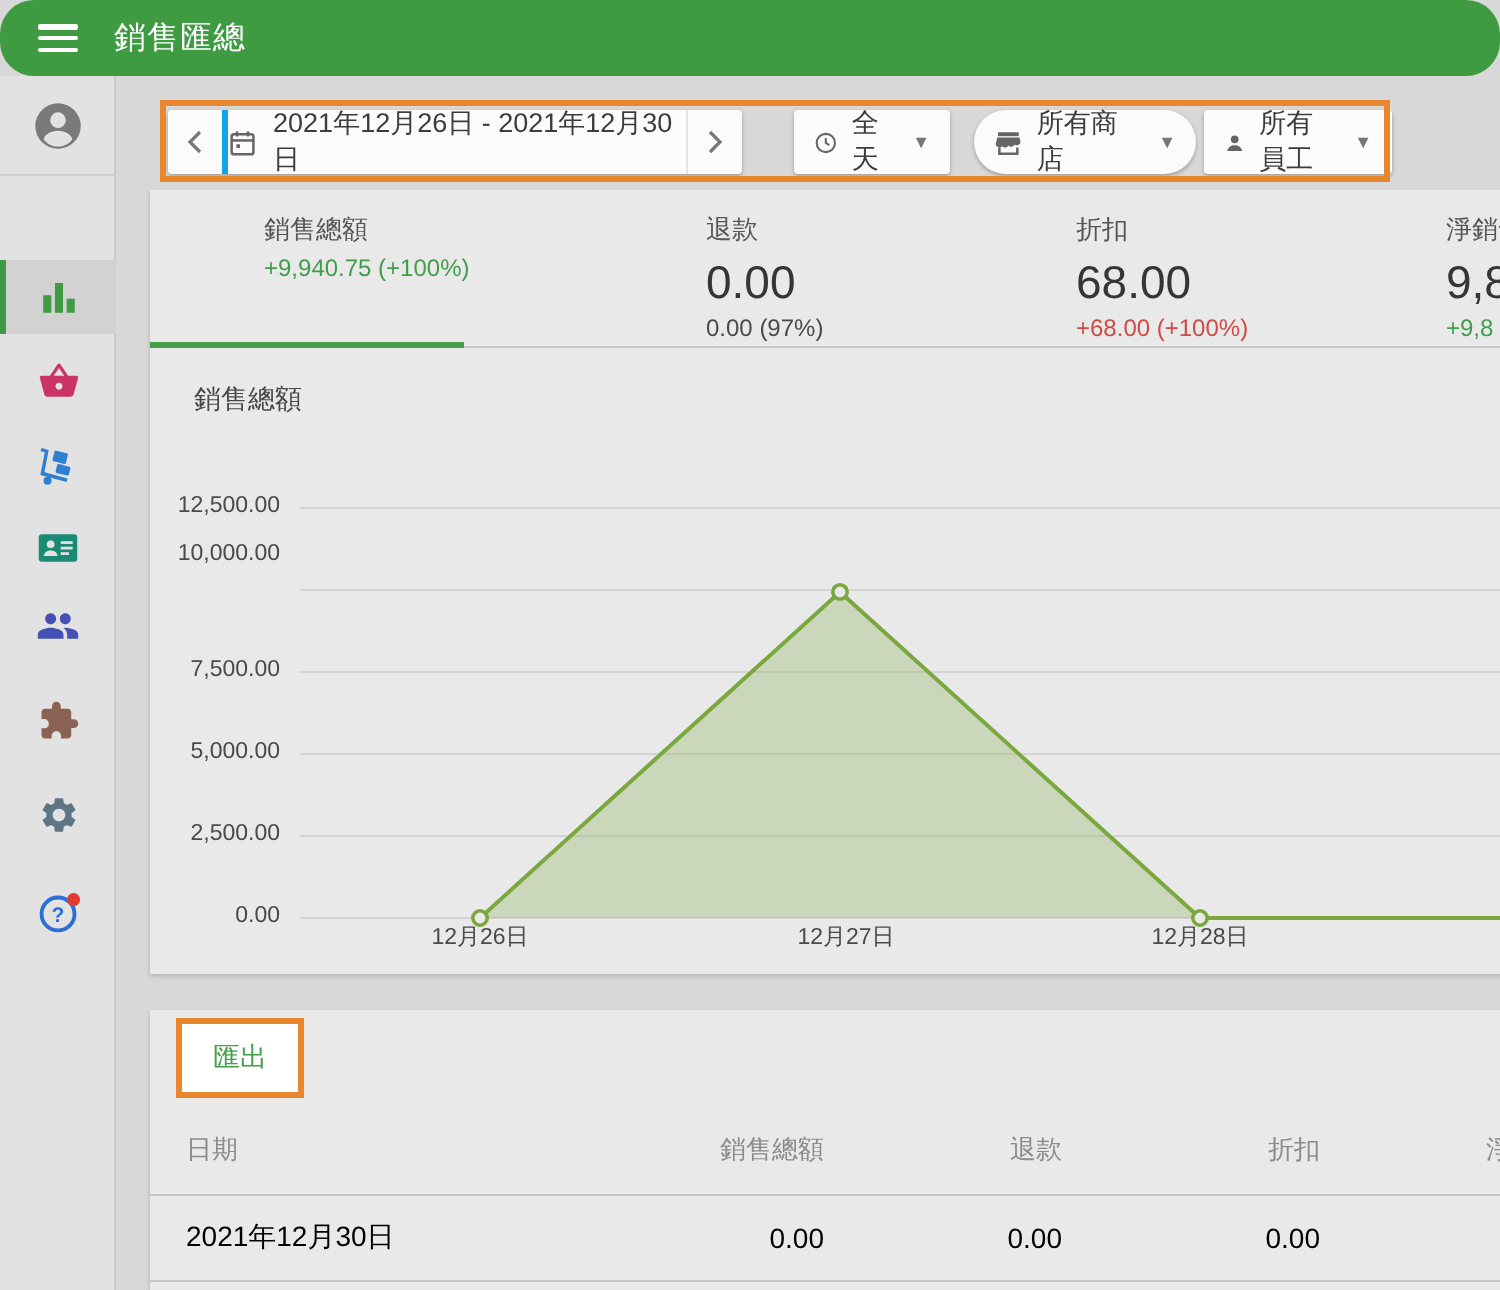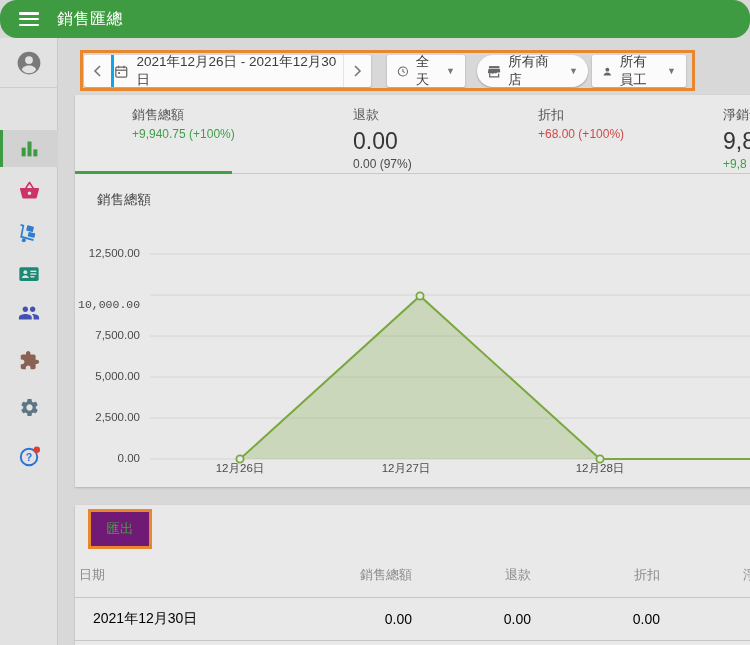--- a/index.html
+++ b/index.html
@@ -32,21 +32,21 @@
   
   .filter-btn { position:absolute; top:55px; height:32px; background:#fbfbfb;
     border-radius:2px; box-shadow:0 1px 2px rgba(0,0,0,.28); display:flex;
     align-items:center; font-size:13.5px; color:#3c3c3c; cursor:pointer; }
   .date-group { left:84px; width:287px; }
   .date-nav { width:27px; height:100%; display:flex; align-items:center;
     justify-content:center; cursor:pointer; }
   .date-main { flex:1; height:100%; display:flex; align-items:center;
     justify-content:center; gap:8px; border-left:3px solid #0ea5e9;
     border-right:1px solid #e4e4e4; cursor:pointer; }
-  .pill { justify-content:center; gap:7px; padding:0 10px; }
+  .pill { justify-content:center; gap:7px; padding:0 10px;margin-left:10px; }
   .caret { font-size:9px; color:#777; margin-left:2px; }
   
   .panel { position:absolute; left:75px; width:732px; background:#e9e9e9;
     box-shadow:0 1px 2px rgba(0,0,0,.18); }
   #panel-stats { top:95px; height:392px; }
   #panel-table { top:505px; height:140px; }
   
   .stats-row { position:relative; height:79px; border-bottom:1px solid #c9c9c9; }
   .stat { position:absolute; top:11px; cursor:pointer; }
   .stat-label { font-size:13px; color:#555; margin-bottom:3px; }
@@ -56,21 +56,21 @@
     background:currentColor; }
   
   .chart-title { position:absolute; left:22px; top:96px; font-size:13.5px; color:#474747; }
   #chart-svg { position:absolute; left:0; top:150px; }
   .ytick { position:absolute; width:62px; text-align:right; font-size:11.5px;
     color:#4a4a4a; left:3px; }
   .xtick { position:absolute; top:366px; width:80px; margin-left:-40px;
     text-align:center; font-size:11.5px; color:#4a4a4a; }
   
   .export-btn { position:absolute; left:13px; top:4px; width:64px; height:40px;
-    background:#701a75; display:flex; align-items:center; justify-content:center;
+    background:#ffffff; display:flex; align-items:center; justify-content:center;
     cursor:pointer; }
   .export-label { font-size:13.5px; }
   .thead { position:absolute; left:0; top:48px; width:675px; height:45px;
     border-bottom:1px solid #c6c6c6; }
   .trow  { position:absolute; left:0; top:93px; width:675px; height:43px;
     border-bottom:1px solid #c6c6c6; }
   .cell { position:absolute; top:50%; transform:translateY(-50%); white-space:nowrap; }
   .thead .cell { font-size:13px; color:#8b8b8b; }
   .trow  .cell { font-size:14px; color:#000000; }
 </style>
@@ -233,20 +233,21 @@
       <div class="stat-label">銷售總額</div>
       <div class="stat-delta" style="color: rgb(63, 158, 74);">+9,940.75 (+100%)</div>
     </div>
     <div class="stat" style="left:278px">
       <div class="stat-label">退款</div>
       <div class="stat-value">0.00</div>
       <div class="stat-delta" style="color: rgb(74, 74, 74);">0.00 (97%)</div>
     </div>
     <div class="stat" style="left:463px">
       <div class="stat-label">折扣</div>
+      <div class="stat-value">68.00</div>
       <div class="stat-delta" style="color: rgb(207, 74, 71);">+68.00 (+100%)</div>
     </div>
     <div class="stat" style="left:648px">
       <div class="stat-label">淨銷售額</div>
       <div class="stat-value">9,8</div>
       <div class="stat-delta" style="color: rgb(63, 158, 74);">+9,8</div>
     </div>
     <div class="active-underline" style="color: rgb(67, 160, 71);"></div>
   </div>
 
@@ -261,39 +262,39 @@
       <polygon points="165,214 345,50.9717 525,214 705,214 885,214 885,214 165,214" fill="rgba(122,168,63,0.28)"></polygon>
       <polyline points="165,214 345,50.9717 525,214 705,214 885,214" fill="none" stroke="#7aa83f" stroke-width="2"></polyline>
       <circle cx="165" cy="214" r="3.6" fill="#e9e9e9" stroke="#7aa83f" stroke-width="1.8"></circle>
       <circle cx="345" cy="50.9717" r="3.6" fill="#e9e9e9" stroke="#7aa83f" stroke-width="1.8"></circle>
       <circle cx="525" cy="214" r="3.6" fill="#e9e9e9" stroke="#7aa83f" stroke-width="1.8"></circle>
       <circle cx="705" cy="214" r="3.6" fill="#e9e9e9" stroke="#7aa83f" stroke-width="1.8"></circle>
       <circle cx="885" cy="214" r="3.6" fill="#e9e9e9" stroke="#7aa83f" stroke-width="1.8"></circle>
     </svg>
   <div id="ytick-layer">
       <div class="ytick" style="top: 152px;">12,500.00</div>
-      <div class="ytick" style="top: 203px; font-family: Liberation Mono, monospace;">10,000.00</div>
+      <div class="ytick" style="top: 176px;">10,000.00</div>
       <div class="ytick" style="top: 234px;">7,500.00</div>
       <div class="ytick" style="top: 275px;">5,000.00</div>
       <div class="ytick" style="top: 316px;">2,500.00</div>
       <div class="ytick" style="top: 357px;">0.00</div>
     </div>
   <div id="xtick-layer">
       <div class="xtick" style="left: 165px;">12月26日</div>
-      <div class="xtick" style="left: 331px;">12月27日</div>
+      <div class="xtick" style="left: 348px;">12月27日</div>
       <div class="xtick" style="left: 525px;">12月28日</div>
     </div>
 </div>
 
 <div class="panel" id="panel-table">
   <div class="export-btn annotation" style="pointer-events: auto; color: rgb(232, 135, 46);">
     <span class="export-label" style="color: rgb(67, 160, 71);">匯出</span>
   </div>
   <div class="thead">
-      <div class="cell" style="left: 4px;">日期</div>
+      <div class="cell" style="left: 18px;">日期</div>
       <div class="cell" style="right: 338px;">銷售總額</div>
       <div class="cell" style="right: 219px;">退款</div>
       <div class="cell" style="right: 90px;">折扣</div>
       <div class="cell" style="right: -45px;">淨銷售額</div>
     </div>
   <div class="trow">
       <div class="cell" style="left: 18px;">2021年12月30日</div>
       <div class="cell" style="right: 338px;">0.00</div>
       <div class="cell" style="right: 219px;">0.00</div>
       <div class="cell" style="right: 90px;">0.00</div>

